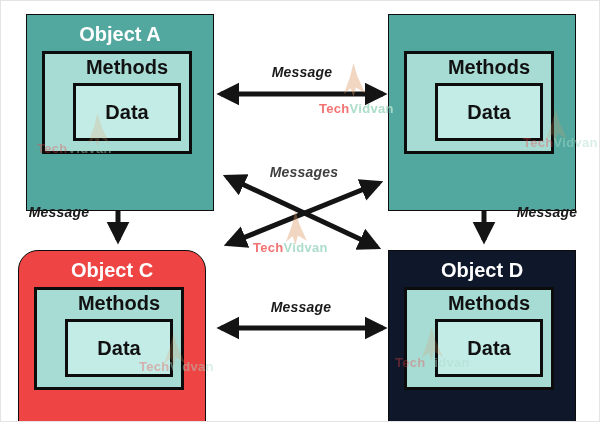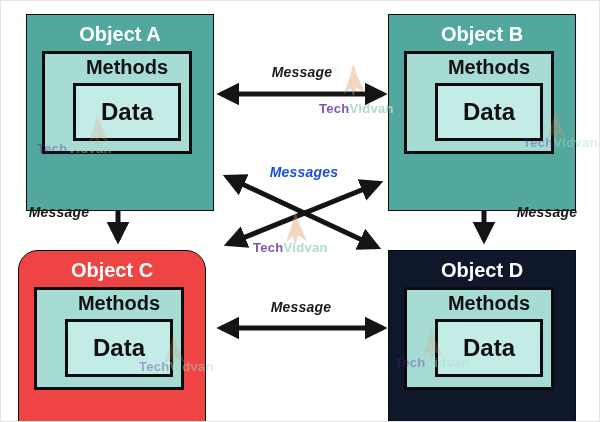--- a/index.html
+++ b/index.html
@@ -24,38 +24,38 @@
   }
   .methods-title {
     text-align:center; font-weight:bold; font-size:20px; line-height:27px;
     color:#111111;
   }
   .data-box {
     margin:2px auto 0; width:108px; height:58px;
     border:3px solid #0c0c0c; box-sizing:border-box;
     display:flex; align-items:center; justify-content:center;
   }
-  .data-label { font-weight:bold; font-size:24px; color:#111111; }
+  .data-label { font-weight:bold; font-size:20px; color:#111111; }
 
   .msg-label {
     position:absolute; transform:translate(-50%,-50%);
     font-weight:bold; font-style:italic; font-size:14px; color:#1a1a1a;
     white-space:nowrap; letter-spacing:.2px;
   }
 
   .wm { position:absolute; pointer-events:none; }
   .wm-logo {
     position:absolute; width:24px; height:34px; background:#dd9a66; opacity:.40;
     clip-path:polygon(52% 0%, 68% 38%, 100% 88%, 62% 72%, 52% 100%, 40% 74%, 12% 92%, 38% 40%);
   }
   .wm-text {
     position:absolute; font-weight:bold; font-size:13px; white-space:nowrap;
     letter-spacing:.3px;
   }
-  .wm-text .t-tech   { color:#4c1d95; opacity:.75; }
+  .wm-text .t-tech   { color:#ef4444; opacity:.75; }
   .wm-text .t-vidvan { color:#a8dcc8; opacity:.95; }
   .wm.dim .wm-logo { opacity:.22; }
   .wm.dim .wm-text .t-tech   { opacity:.35; }
   .wm.dim .wm-text .t-vidvan { opacity:.45; }
 </style>
 </head>
 <body>
 
 <div class="canvas">
 
@@ -79,21 +79,20 @@
       <div class="obj" style="left: 25px; top: 13px; background: rgb(82, 167, 158); border-color: rgb(12, 12, 12);">
         <div class="obj-title" style="color: rgb(255, 255, 255);">Object A</div>
         <div class="methods" style="background: rgb(167, 220, 213); border-color: rgb(12, 12, 12);">
           <div class="methods-title" style="color: rgb(17, 17, 17);">Methods</div>
           <div class="data-box" style="background: rgb(195, 236, 230); border-color: rgb(12, 12, 12);">
             <span class="data-label" style="color: rgb(17, 17, 17);">Data</span>
           </div>
         </div>
       </div>
       <div class="obj" style="left: 387px; top: 13px; background: rgb(82, 167, 158); border-color: rgb(12, 12, 12);">
-        <div class="obj-title" style="color: rgb(255, 255, 255);">Object B</div>
         <div class="methods" style="background: rgb(167, 220, 213); border-color: rgb(12, 12, 12);">
           <div class="methods-title" style="color: rgb(17, 17, 17);">Methods</div>
           <div class="data-box" style="background: rgb(195, 236, 230); border-color: rgb(12, 12, 12);">
             <span class="data-label" style="color: rgb(17, 17, 17);">Data</span>
           </div>
         </div>
       </div>
       <div class="obj" style="left: 17px; top: 249px; background: #ef4444; border-color: rgb(12, 12, 12); border-radius: 20px;">
         <div class="obj-title" style="color: rgb(255, 255, 255);">Object C</div>
         <div class="methods" style="background: rgb(167, 220, 213); border-color: rgb(12, 12, 12);">
@@ -108,21 +107,21 @@
         <div class="methods" style="background: rgb(167, 220, 213); border-color: rgb(12, 12, 12);">
           <div class="methods-title" style="color: rgb(17, 17, 17);">Methods</div>
           <div class="data-box" style="background: rgb(195, 236, 230); border-color: rgb(12, 12, 12);">
             <span class="data-label" style="color: rgb(17, 17, 17);">Data</span>
           </div>
         </div>
       </div>
     </div>
   <div id="labels-layer">
       <div class="msg-label" style="left: 301px; top: 71px; color: rgb(26, 26, 26);">Message</div>
-      <div class="msg-label" style="left: 303px; top: 171px; color: #1d4ed8;">Messages</div>
+      <div class="msg-label" style="left: 303px; top: 171px; color: #404040;">Messages</div>
       <div class="msg-label" style="left: 300px; top: 306px; color: rgb(26, 26, 26);">Message</div>
       <div class="msg-label" style="left: 58px; top: 211px; color: rgb(26, 26, 26);">Message</div>
       <div class="msg-label" style="left: 546px; top: 211px; color: rgb(26, 26, 26);">Message</div>
     </div>
   <div id="watermarks-layer">
       <div class="wm">
         <div class="wm-logo" style="left: 340px; top: 62px;"></div>
         <div class="wm-text" style="left: 318px; top: 100px;"><span class="t-tech">Tech</span><span class="t-vidvan">Vidvan</span></div>
       </div>
       <div class="wm">

